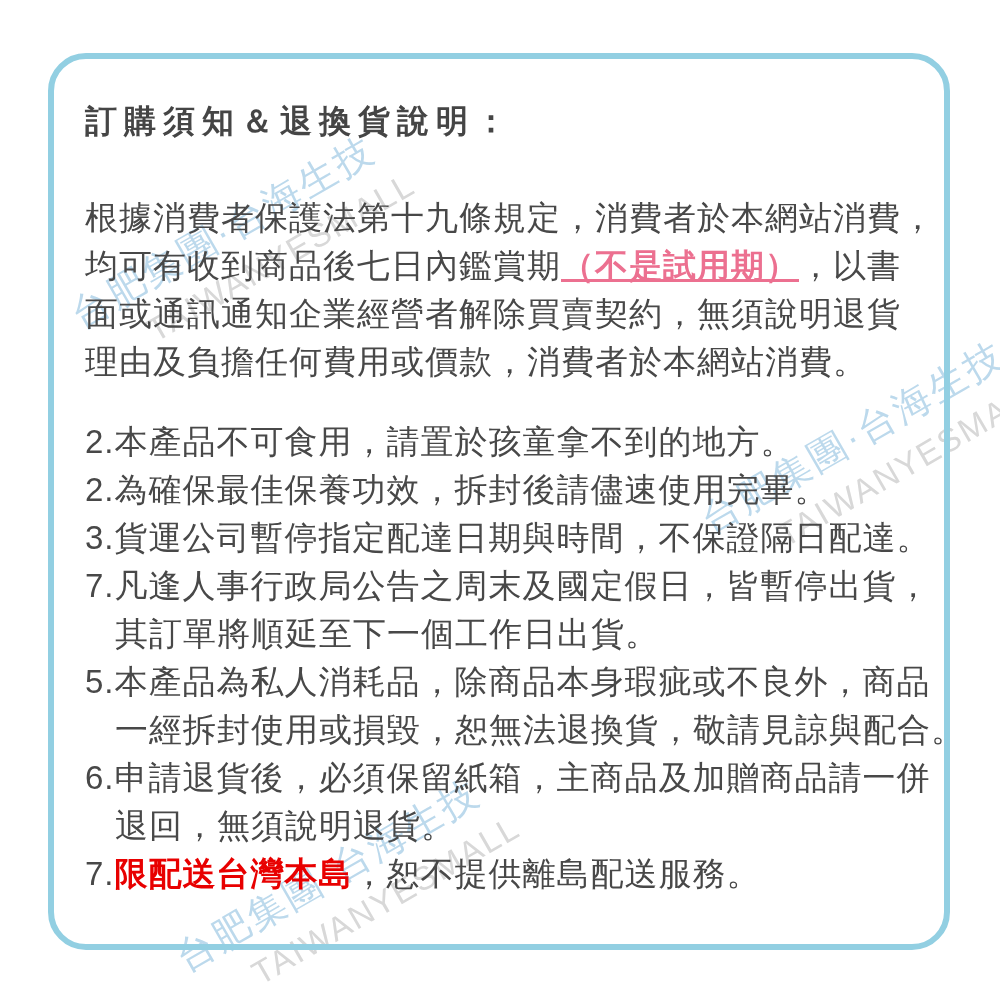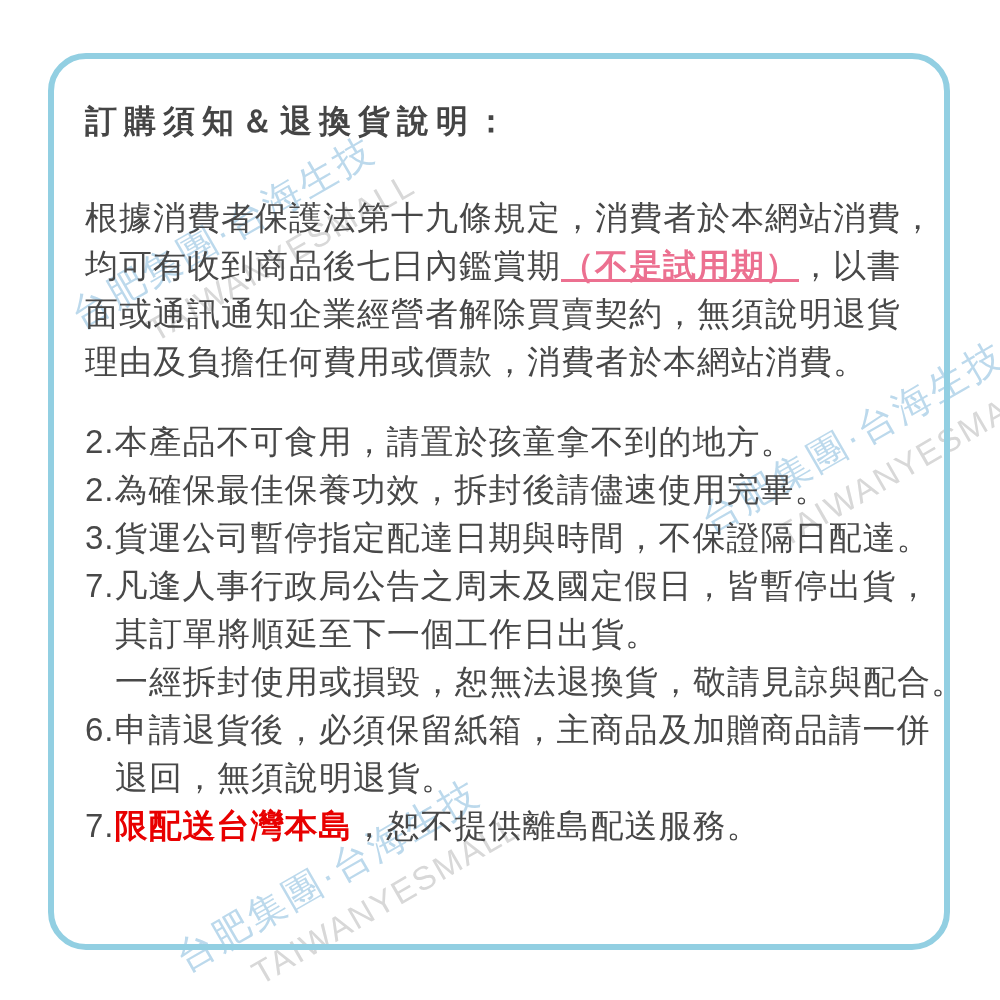--- a/index.html
+++ b/index.html
@@ -132,20 +132,21 @@
         <div class="line"><span>均可有收到商品後七日內鑑賞期</span><span class="seg-pink">（不是試用期）</span><span>，以書</span></div>
         <div class="line"><span>面或通訊通知企業經營者解除買賣契約，無須說明退貨</span></div>
         <div class="line"><span>理由及負擔任何費用或價款，消費者於本網站消費。</span></div>
       </div>
     <div class="list">
         <div class="line"><span>2.本產品不可食用，請置於孩童拿不到的地方。</span></div>
         <div class="line"><span>2.為確保最佳保養功效，拆封後請儘速使用完畢。</span></div>
         <div class="line"><span>3.貨運公司暫停指定配達日期與時間，不保證隔日配達。</span></div>
         <div class="line"><span>7.凡逢人事行政局公告之周末及國定假日，皆暫停出貨，</span></div>
         <div class="line indent"><span>其訂單將順延至下一個工作日出貨。</span></div>
+        <div class="line"><span>5.本產品為私人消耗品，除商品本身瑕疵或不良外，商品</span></div>
         <div class="line indent"><span>一經拆封使用或損毀，恕無法退換貨，敬請見諒與配合。</span></div>
         <div class="line"><span>6.申請退貨後，必須保留紙箱，主商品及加贈商品請一併</span></div>
         <div class="line indent"><span>退回，無須說明退貨。</span></div>
         <div class="line"><span>7.</span><span class="seg-red">限配送台灣本島</span><span>，恕不提供離島配送服務。</span></div>
       </div>
   </div>
 
 </div>
 
 </body></html>

